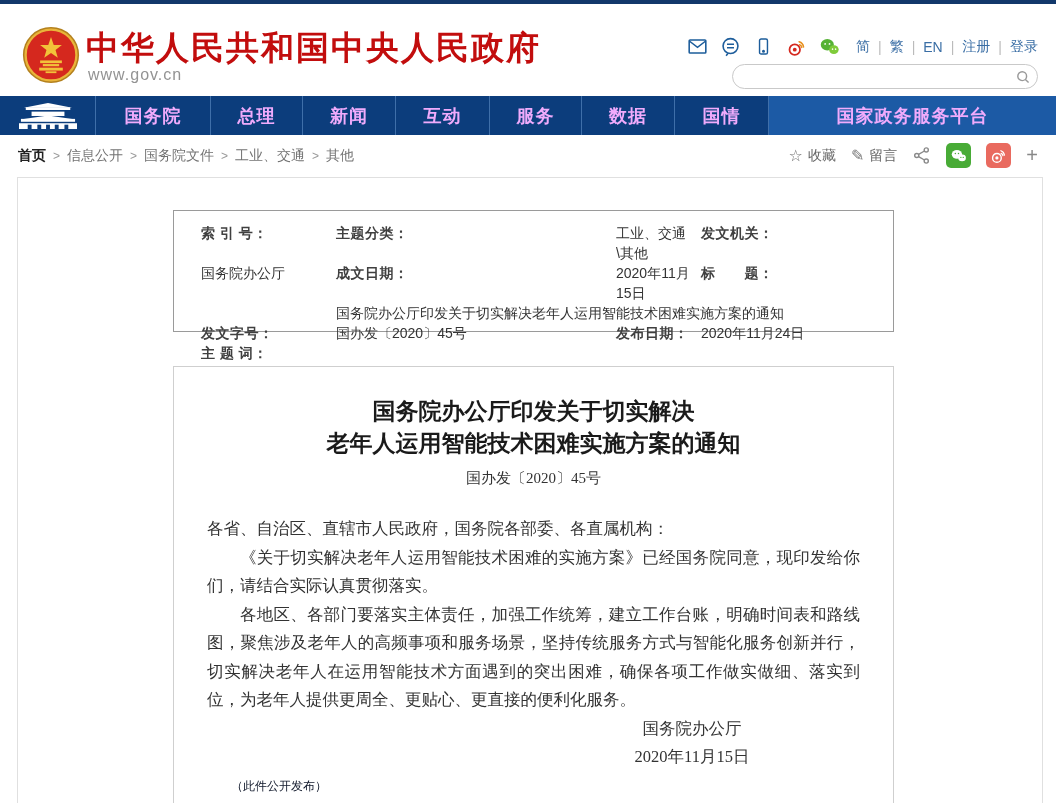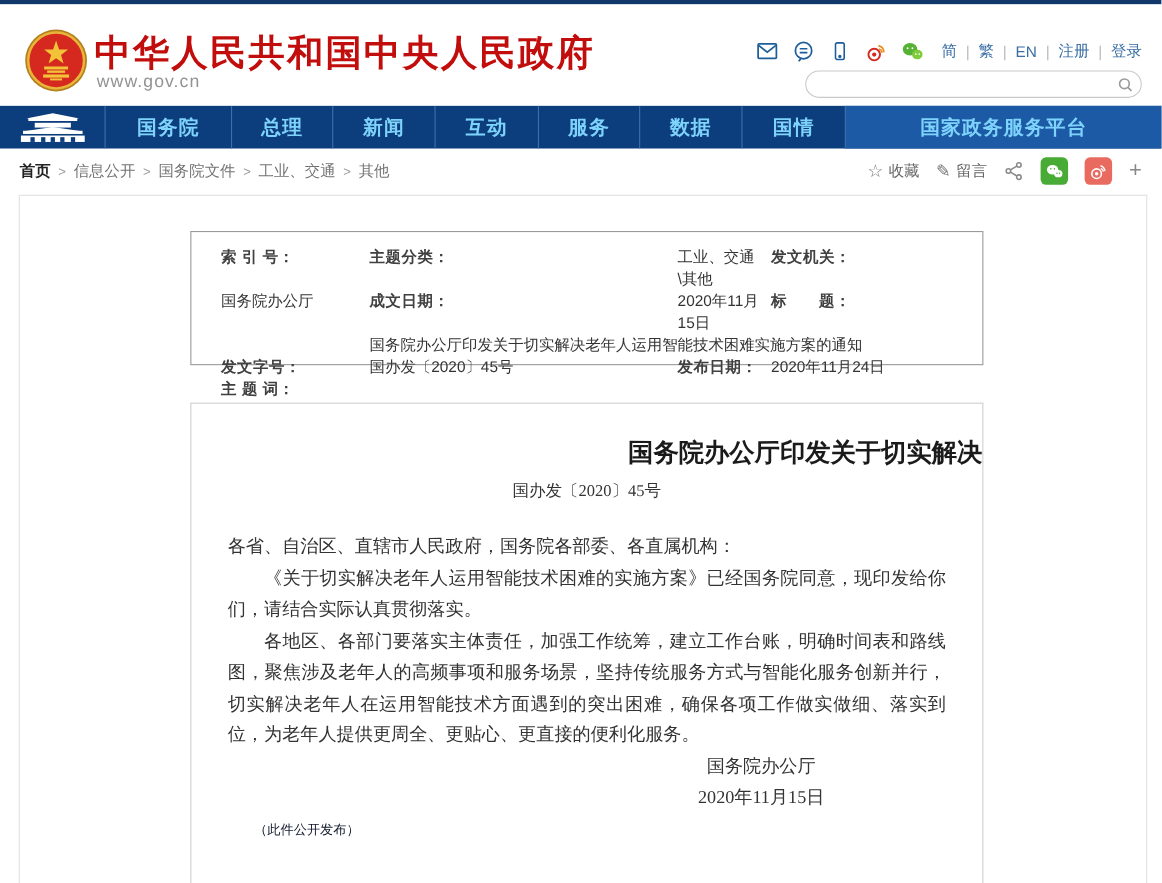--- a/index.html
+++ b/index.html
@@ -22,21 +22,21 @@
 
   .searchbar { position:absolute; right:18px; top:60px; width:306px; height:25px;
     border:1px solid #c9c9c9; border-radius:13px; background:#fff; display:flex; align-items:center; }
   .searchbar input { flex:1; border:none; outline:none; background:transparent; height:21px;
     padding:0 10px; font-size:13px; color:#333; }
   .search-btn { width:28px; height:25px; display:flex; align-items:center; justify-content:center; cursor:pointer; }
 
   
   .nav { display:flex; height:39px; background:#0c3d7c; }
   .nav-logo { width:95px; display:flex; align-items:center; justify-content:center; }
-  .nav-item { display:flex; align-items:center; justify-content:center; color:#7dd3fc;
+  .nav-item { display:flex; align-items:center; justify-content:center; color:#f0abfc;
     font-size:18px; font-weight:bold; border-left:1px solid #3f6fa9; cursor:pointer; letter-spacing:1px; }
   .nav-item.platform { flex:1; background:#1c5aa5; }
 
   
   .crumb-row { height:41px; display:flex; align-items:center; padding:0 18px; font-size:14px; color:#555; }
   .crumb { cursor:pointer; color:#737373; }
   .crumb.home { font-weight:bold; color:#222; }
   .crumb-sep { color:#999; margin:0 7px; font-size:12px; }
   .crumb-actions { margin-left:auto; display:flex; align-items:center; gap:15px; color:#666; }
   .act { display:flex; align-items:center; gap:5px; font-size:14px; cursor:pointer; color:#666; }
@@ -53,21 +53,21 @@
     border:1px solid #9a9a9a; padding:12px 0 0 27px; }
   .meta-grid { display:grid; grid-template-columns:135px 280px 85px 1fr; font-size:14px;
     line-height:20px; color:#333; }
   .meta-grid .lab { font-weight:bold; color:#404040; letter-spacing:0.5px; }
   .meta-grid .val { color:#333; }
   .meta-grid .span3 { grid-column:2 / 5; }
 
   .doc-box { position:absolute; left:155px; top:188px; width:721px; height:560px;
     border:1px solid #cfcfcf; background:#fff;
     font-family:"Liberation Serif","DejaVu Serif",serif; }
-  .doc-title { margin-top:29px; text-align:right; font-size:23px; font-weight:bold;
+  .doc-title { margin-top:29px; text-align:center; font-size:23px; font-weight:bold;
     line-height:32px; color:#1a1a1a; }
   .doc-number { margin-top:9px; text-align:center; font-size:15px; color:#333; }
   .doc-body { margin:27px 33px 0 33px; font-size:16.5px; line-height:28.5px;
     color:#333; text-align:justify; }
   .doc-body p { margin:0; }
   .doc-body p.indent { text-indent:2em; }
   .sign-block { width:230px; margin-left:auto; margin-right:86px; text-align:center;
     font-size:16.5px; line-height:28.5px; color:#333; }
   .footnote { text-indent:2em; font-size:12px; line-height:28.5px; color:#0f172a; margin:0 33px; }
 </style>
@@ -251,20 +251,21 @@
       <span class="val">2020年11月24日</span>
 
       <span class="lab">主 题 词：</span>
       <span class="val span3"></span>
     </div>
   </div>
 
   <div class="doc-box">
     <div class="doc-title">
       <div>国务院办公厅印发关于切实解决</div>
+      <div>老年人运用智能技术困难实施方案的通知</div>
     </div>
     <div class="doc-number">国办发〔2020〕45号</div>
 
     <div class="doc-body">
       <p>各省、自治区、直辖市人民政府，国务院各部委、各直属机构：</p>
       <p class="indent">《关于切实解决老年人运用智能技术困难的实施方案》已经国务院同意，现印发给你们，请结合实际认真贯彻落实。</p>
       <p class="indent">各地区、各部门要落实主体责任，加强工作统筹，建立工作台账，明确时间表和路线图，聚焦涉及老年人的高频事项和服务场景，坚持传统服务方式与智能化服务创新并行，切实解决老年人在运用智能技术方面遇到的突出困难，确保各项工作做实做细、落实到位，为老年人提供更周全、更贴心、更直接的便利化服务。</p>
     </div>
 
     <div class="sign-block">

